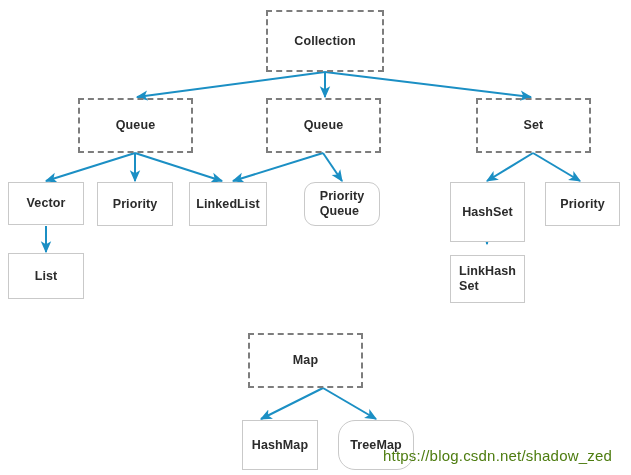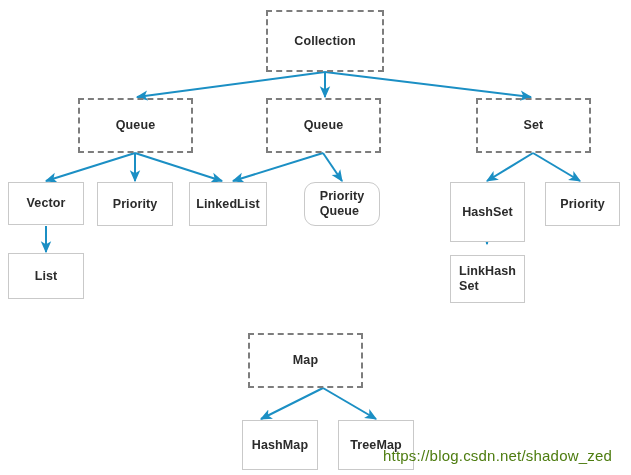--- a/index.html
+++ b/index.html
@@ -126,20 +126,20 @@
       <div class="node concrete" style="left: 450px; top: 245px; width: 75px; height: 48px; margin-top: 10px;">
         <span class="node-label">LinkHash
 Set</span>
       </div>
       <div class="node abstract" style="left: 248px; top: 333px; width: 115px; height: 55px;">
         <span class="node-label">Map</span>
       </div>
       <div class="node concrete" style="left: 222px; top: 420px; width: 76px; height: 50px; margin-left: 20px;">
         <span class="node-label">HashMap</span>
       </div>
-      <div class="node concrete" style="left: 338px; top: 420px; width: 76px; height: 50px;">
+      <div class="node concrete" style="left: 338px; top: 420px; width: 76px; height: 50px; border-radius: 17px;">
         <span class="node-label">TreeMap</span>
       </div>
     </div>
 
   <div id="watermark">https://blog.csdn.net/shadow_zed</div>
 
 </div>
 
 </body></html>

